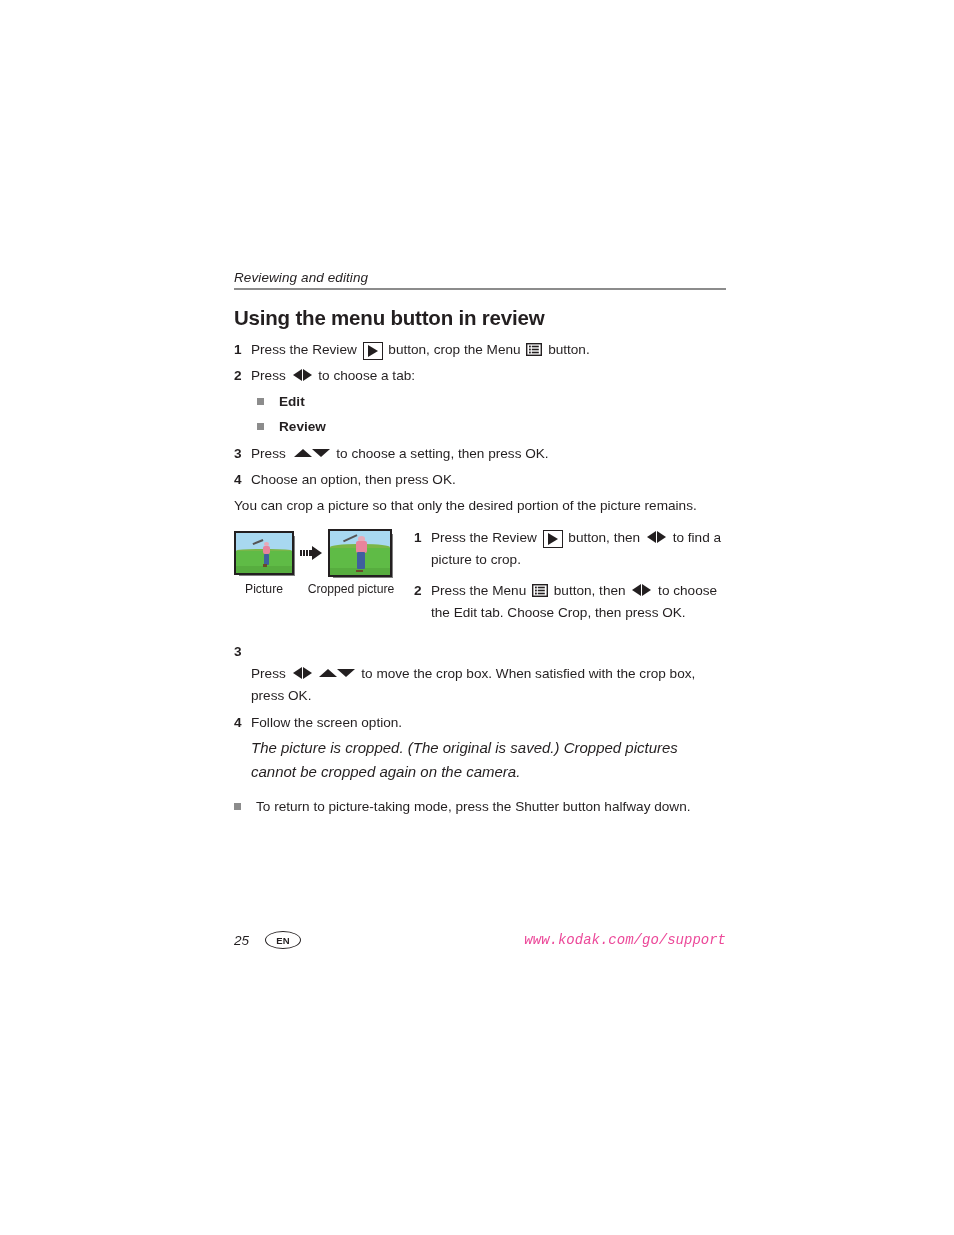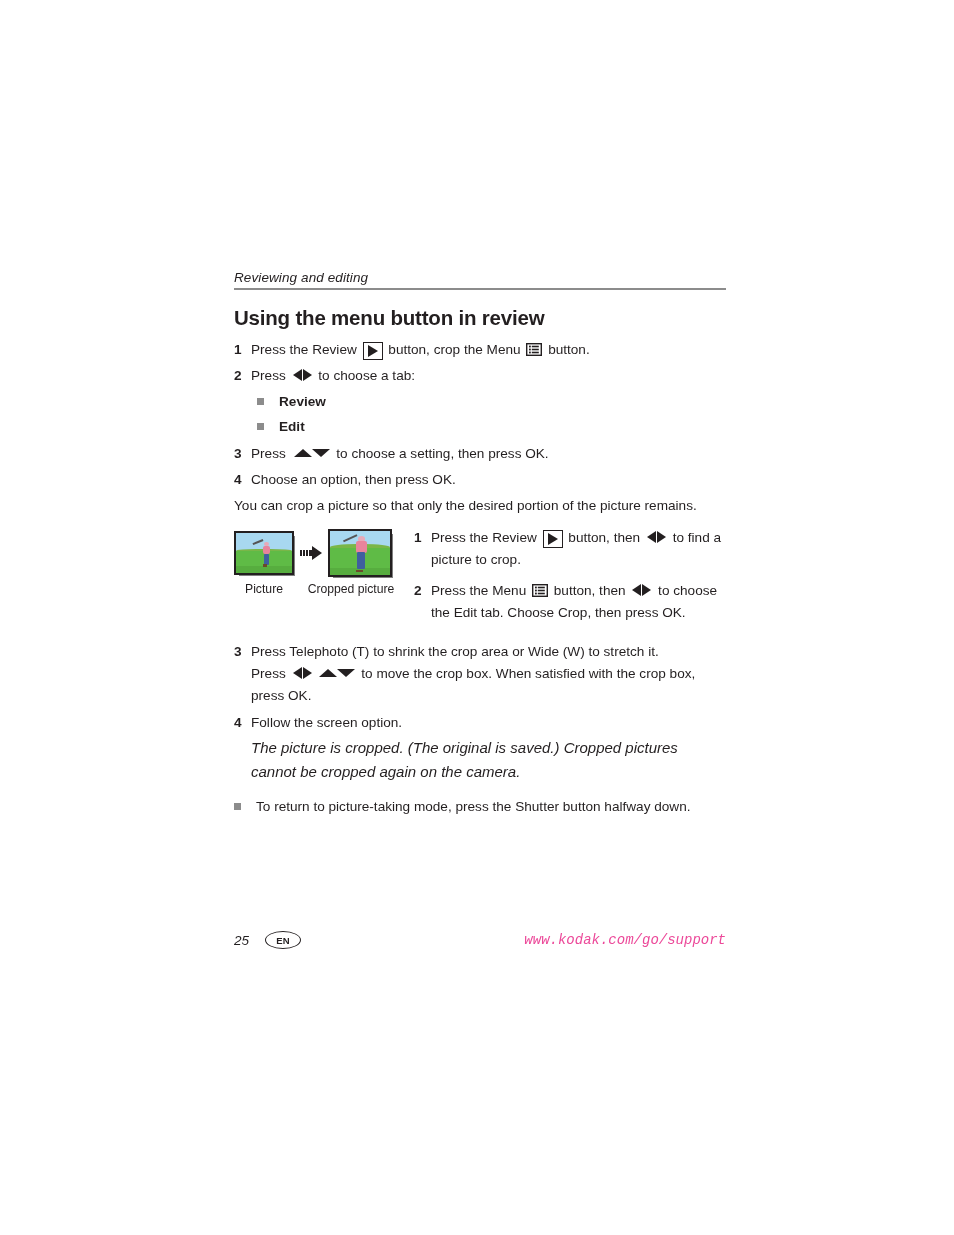--- a/index.html
+++ b/index.html
@@ -297,25 +297,25 @@
           </svg></span><span> button.</span></span>
   </div>
 
   <div class="step">
     <span class="num">2</span>
     <span class="body"><span>Press </span><span class="tri tri-left"></span><span class="tri tri-right"></span><span> to choose a tab:</span></span>
   </div>
 
   <div class="sqbullet indented">
     <span class="mark"><i></i></span>
-    <span class="label">Review</span>
+    <span class="label">Edit</span>
   </div>
   <div class="sqbullet indented">
     <span class="mark"><i></i></span>
-    <span class="label">Edit</span>
+    <span class="label">Review</span>
   </div>
 
   <div class="step" style="margin-top:5px;">
     <span class="num">3</span>
     <span class="body"><span>Press </span><span class="tri tri-up"></span><span class="tri tri-down"></span><span> to choose a setting, then press OK.</span></span>
   </div>
 
   <div class="step">
     <span class="num">4</span>
     <span class="body">Choose an option, then press OK.</span>
@@ -394,21 +394,21 @@
                 <rect x="5.8" y="2.7" width="7" height="1.6" fill="#231f20"></rect>
                 <rect x="5.8" y="5.7" width="7" height="1.6" fill="#231f20"></rect>
                 <rect x="5.8" y="8.7" width="7" height="1.6" fill="#231f20"></rect>
               </svg></span><span> button, then </span><span class="tri tri-left"></span><span class="tri tri-right"></span><span> to choose the Edit tab. Choose Crop, then press OK.</span></span>
       </div>
     </div>
   </div>
 
   <div class="step" style="margin-top:8px;">
     <span class="num">3</span>
-    <span class="body"><span>Press Telephoto (T) to shrink the crop area or Wide (W) to stretch it.</span><br><span>Press </span><span class="tri tri-left"></span><span class="tri tri-right"></span><span class="tri tri-up"></span><span class="tri tri-down"></span><span> to move the crop box. When satisfied with the crop box, press OK.</span></span>
+    <span class="body"><br><span>Press </span><span class="tri tri-left"></span><span class="tri tri-right"></span><span class="tri tri-up"></span><span class="tri tri-down"></span><span> to move the crop box. When satisfied with the crop box, press OK.</span></span>
   </div>
 
   <div class="step" style="margin-top:5px;">
     <span class="num">4</span>
     <span class="body">
       <span>Follow the screen option.</span>
       <p class="note-italic">The picture is cropped. (The original is saved.) Cropped pictures cannot be cropped again on the camera.</p>
     </span>
   </div>
 

